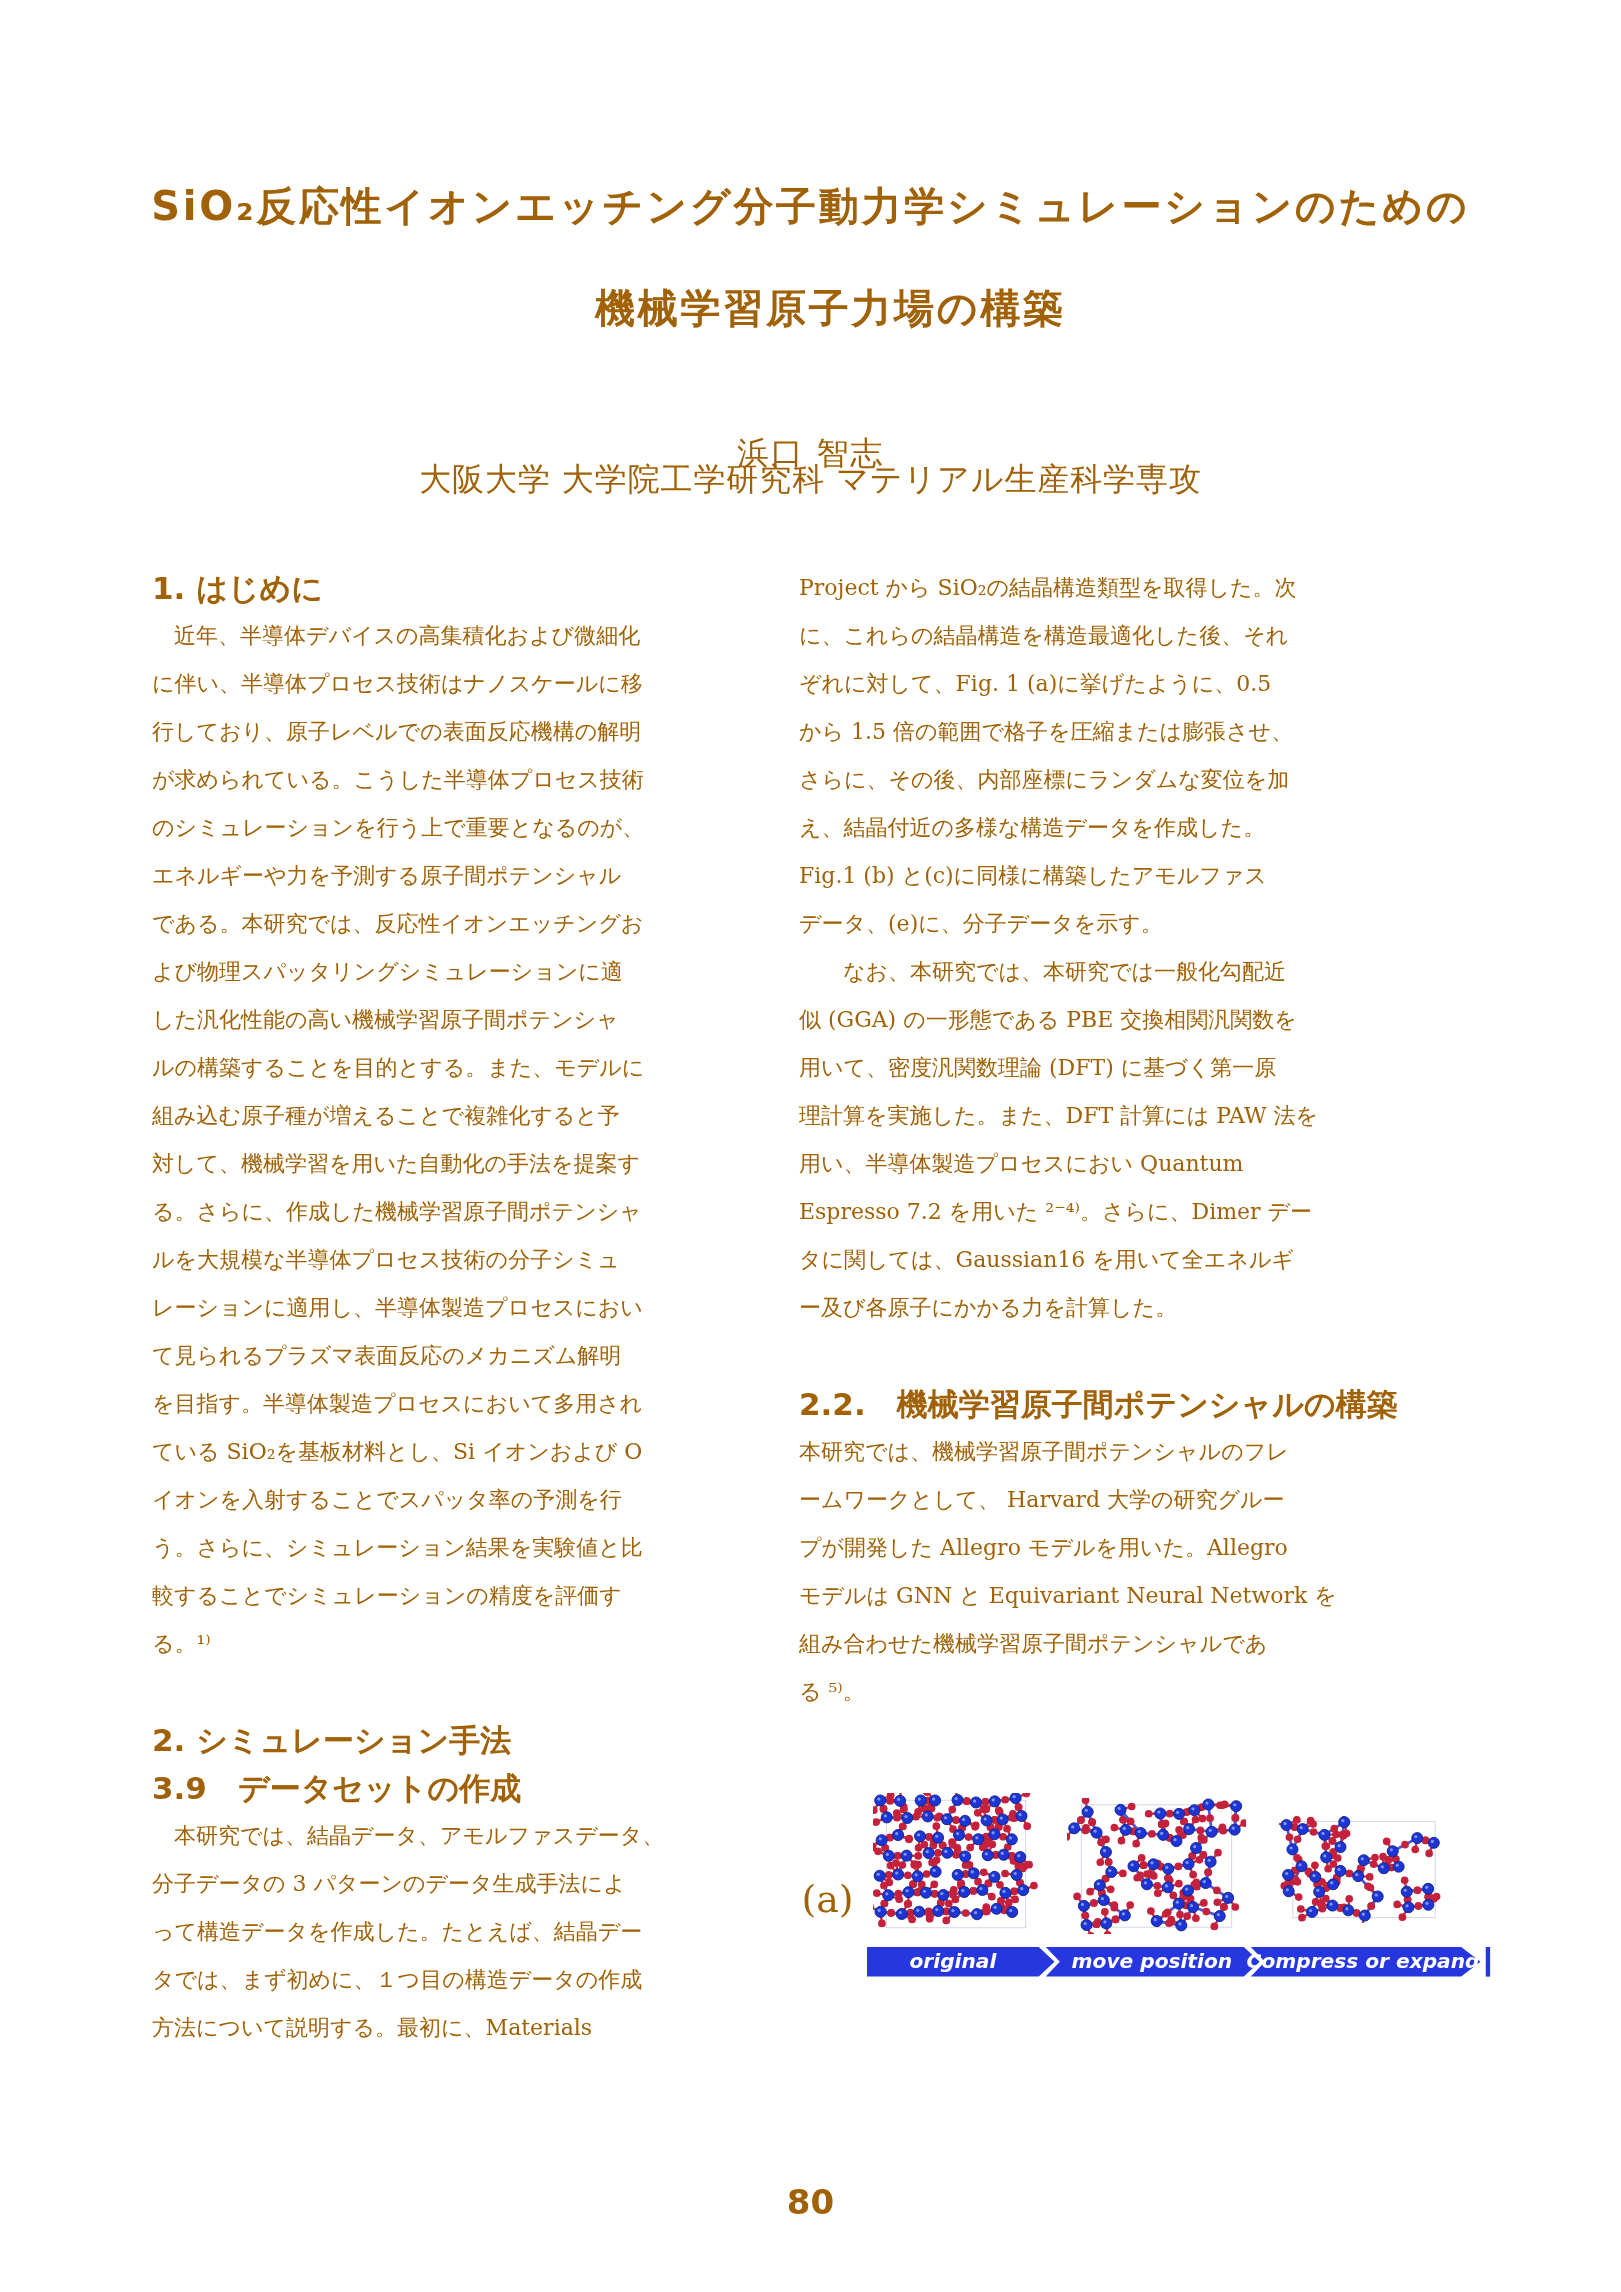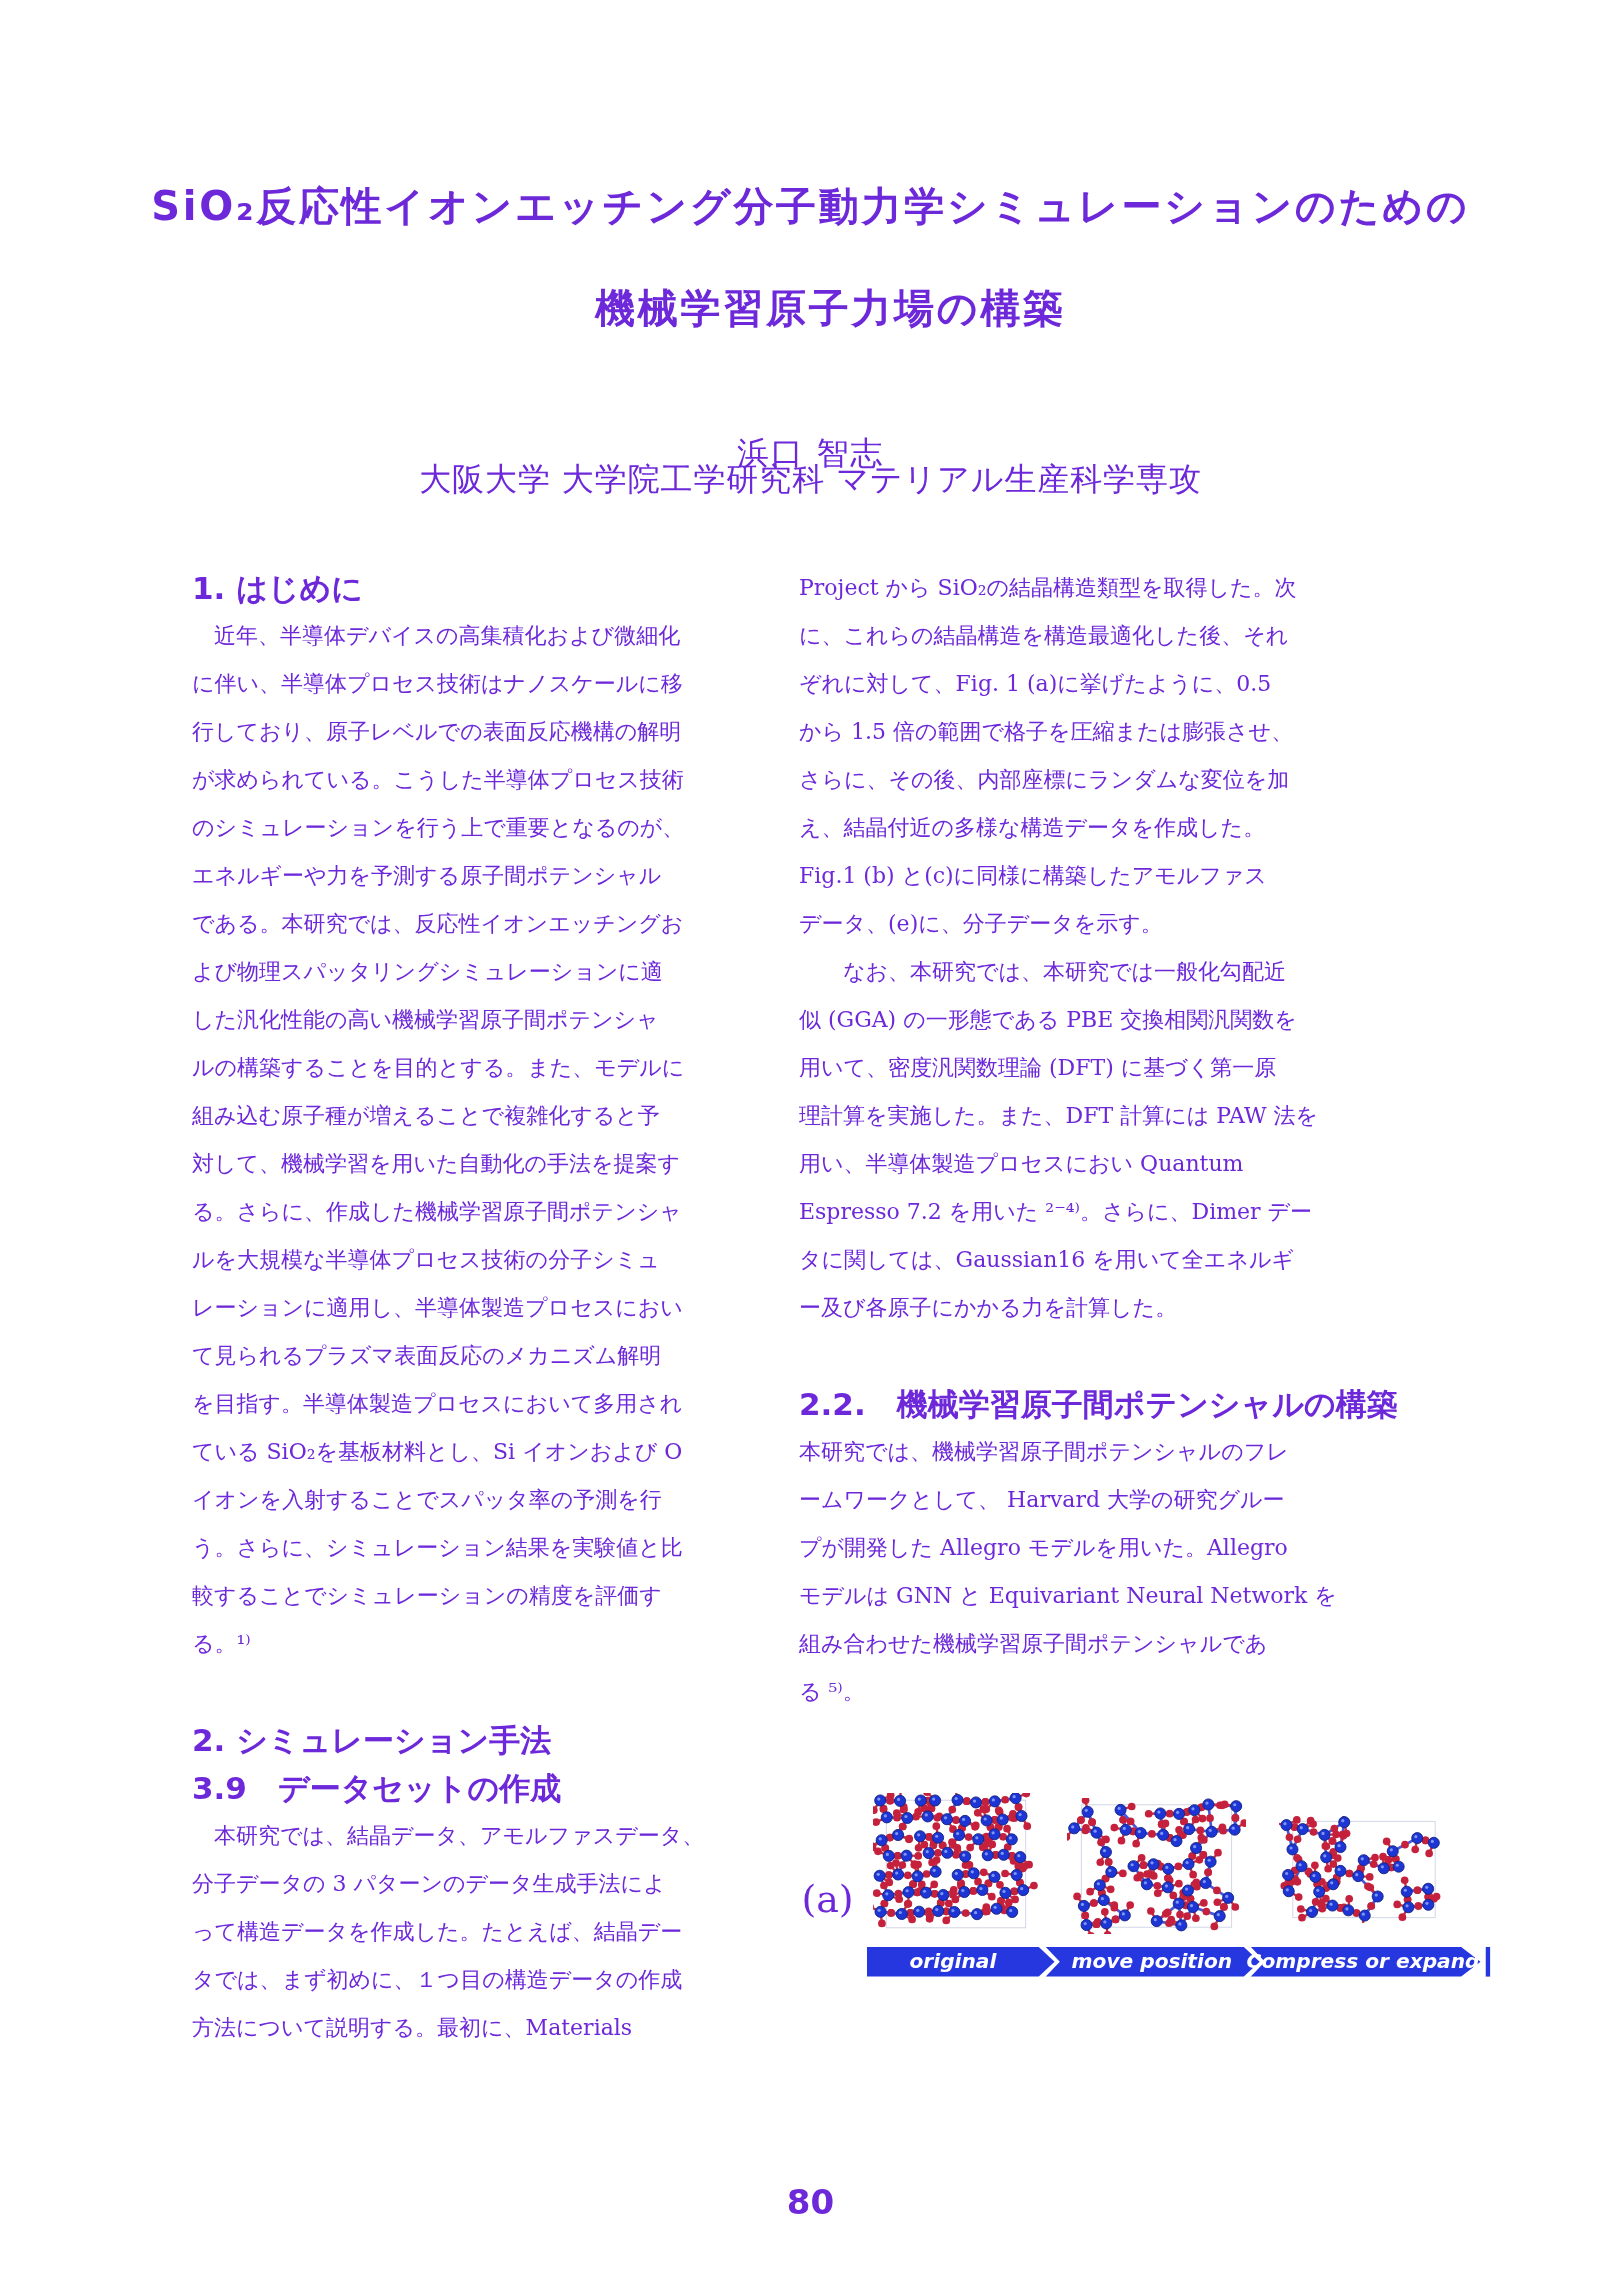--- a/index.html
+++ b/index.html
@@ -1,26 +1,26 @@
 <!DOCTYPE html>
 <html style="font-size:14.3px"><head>
 <meta charset="utf-8">
 <style>
   html,body{margin:0;padding:0;background:#e8e8e8;}
   .page{position:relative;width:1621px;height:2293px;background:#ffffff;overflow:hidden;
-        font-family:"DejaVu Serif","Liberation Serif",serif;color:#6d28d9;}
+        font-family:"DejaVu Serif","Liberation Serif",serif;color:#a16207;}
   .centered{position:absolute;left:0;width:100%;text-align:center;white-space:nowrap;}
   .title-line{font-family:"DejaVu Sans","Liberation Sans",sans-serif;font-weight:bold;
               font-size:40px;letter-spacing:2.7px;}
   #title1{top:179px;}
   #title2{top:281px;margin-left:20px;}
   #author{top:432px;font-size:32px;letter-spacing:1.8px;}
   #affiliation{top:458px;font-size:32px;letter-spacing:0.9px;}
   .col{position:absolute;top:564px;}
-  .col-left{left:152px;width:641px;margin-left:40px;}
+  .col-left{left:152px;width:641px;}
   .col-right{left:799px;width:682px;}
   .row{height:48px;line-height:48px;font-size:22px;white-space:nowrap;overflow:visible;}
   .row.heading{font-family:"DejaVu Sans","Liberation Sans",sans-serif;font-weight:bold;font-size:31px;}
   .row.spacer{height:48px;}
   .fig{position:absolute;left:788px;top:1791px;width:716px;height:215px;margin:0;padding:0;}
   .figlabel{position:absolute;left:13.4px;top:86px;font-size:38px;font-family:"DejaVu Serif","Liberation Serif",serif;}
   .molsvg{position:absolute;}
   #mol1{left:85px;top:1.8px;width:166px;height:142px;}
   #mol2{left:279px;top:7.2px;width:179px;height:136px;}
   #mol3{left:491px;top:25px;width:170px;height:107px;}

